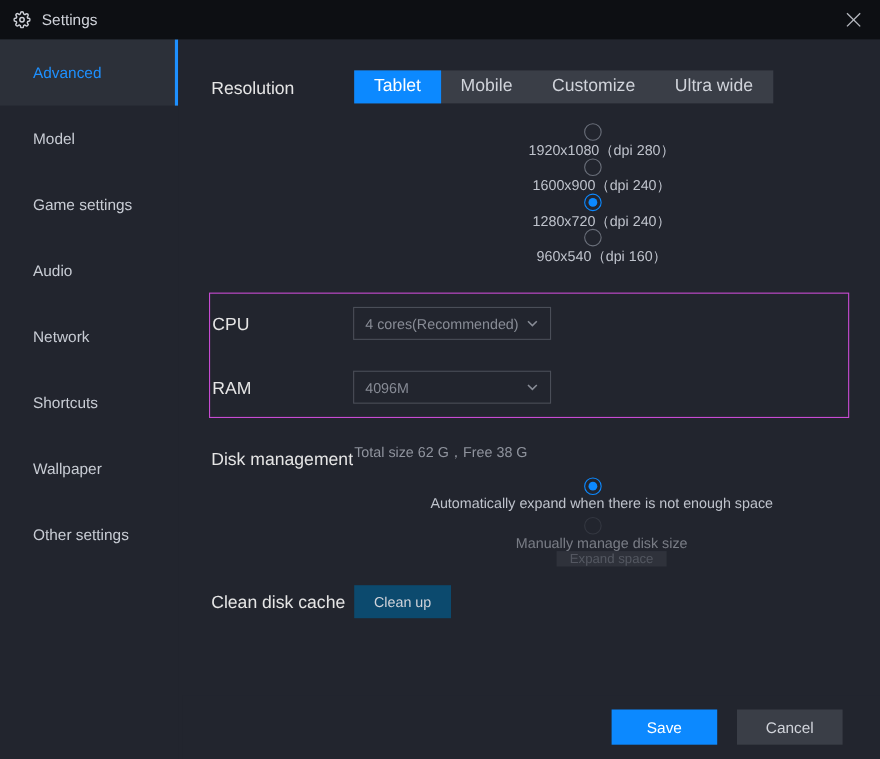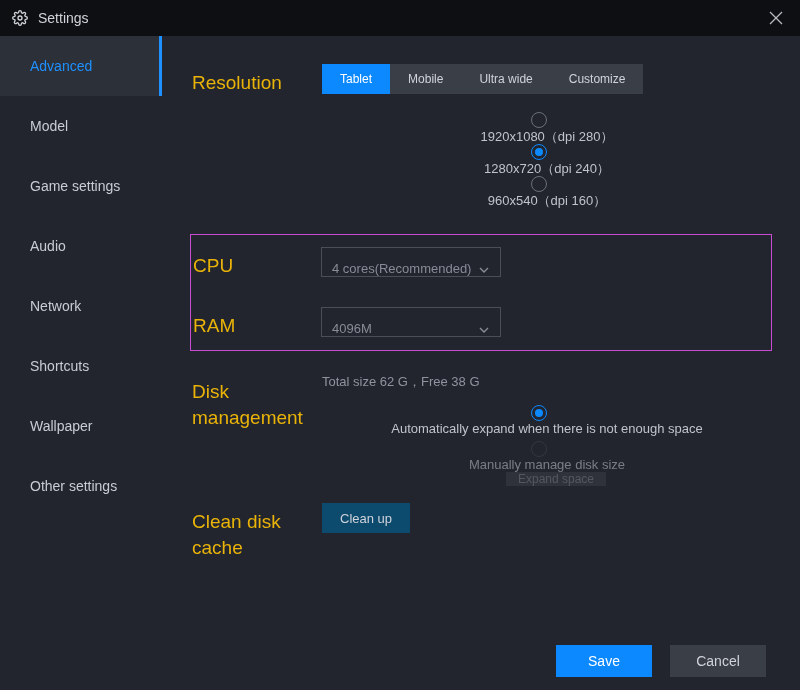--- a/index.html
+++ b/index.html
@@ -71,38 +71,38 @@
     padding: 28px 28px 0 30px;
     overflow: hidden;
   }
   .section {
     display: flex;
     align-items: flex-start;
     margin-bottom: 26px;
   }
   .section-label {
     width: 130px;
-    font-size: 19px;
-    color: #eab308;
+    font-size: 16px;
+    color: #e5e5e5;
     padding-top: 6px;
     line-height: 1.35;
   }
   .section-body {
     flex: 1;
   }
   
   .tabs {
     display: inline-flex;
     background: #3a3e47;
     height: 30px;
   }
   .tab {
     padding: 4px 18px;
     display: flex; align-items: center;
-    font-size: 12px;
+    font-size: 16px;
     color: #d0d3da;
     cursor: pointer;
   }
   .tab.active {
     background: #0C89FF;
     color: #fff;
   }
   .radio-list {
     margin-top: 18px;
   }
@@ -143,21 +143,21 @@
     position: relative;
   }
   .highlight-box .section { margin-bottom: 0; margin-top: 0; }
   .highlight-box .section + .section { margin-top: 28px; }
   .select {
     width: 180px;
     height: 30px;
     border: 1px solid #4a4e58;
     background: transparent;
     display: flex;
-    align-items: flex-end;
+    align-items: center;
     padding: 0 10px;
     font-size: 13px;
     color: #888c96;
     cursor: pointer;
     position: relative;
   }
   .select .chev {
     margin-left: auto;
     color: #888c96;
   }
@@ -274,30 +274,34 @@
       <div class="section-label">Resolution</div>
       <div class="section-body">
         <div class="tabs">
           <div class="tab active">
               <span>Tablet</span>
             </div>
           <div class="tab">
               <span>Mobile</span>
             </div>
           <div class="tab">
+              <span>Customize</span>
+            </div>
+          <div class="tab">
               <span>Ultra wide</span>
             </div>
-          <div class="tab">
-              <span>Customize</span>
-            </div>
         </div>
         <div class="radio-list">
           <div class="radio-row">
             <span class="radio"></span>
             <span>1920x1080（dpi 280）</span>
+          </div>
+          <div class="radio-row">
+            <span class="radio"></span>
+            <span>1600x900（dpi 240）</span>
           </div>
           <div class="radio-row">
             <span class="radio selected"></span>
             <span>1280x720（dpi 240）</span>
           </div>
           <div class="radio-row">
             <span class="radio"></span>
             <span>960x540（dpi 160）</span>
           </div>
         </div>

